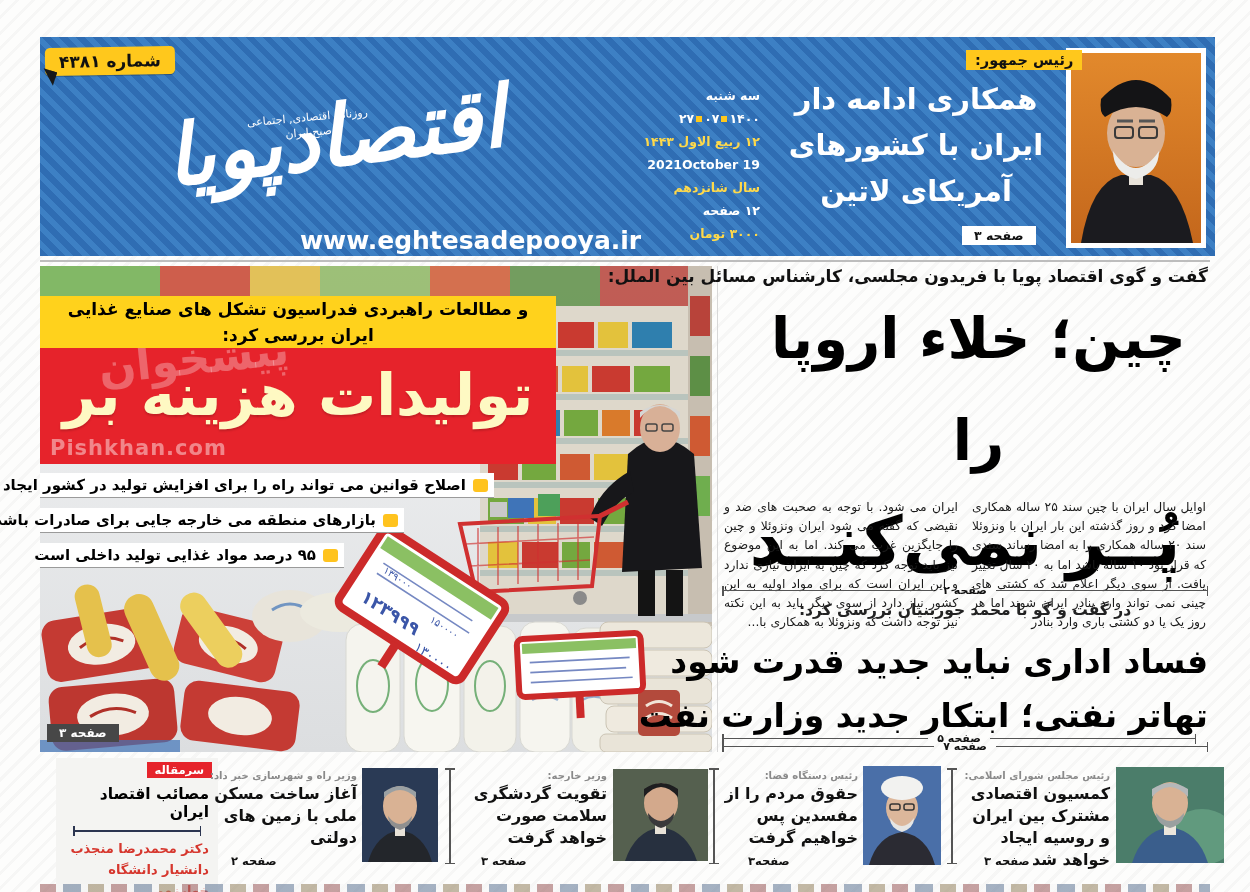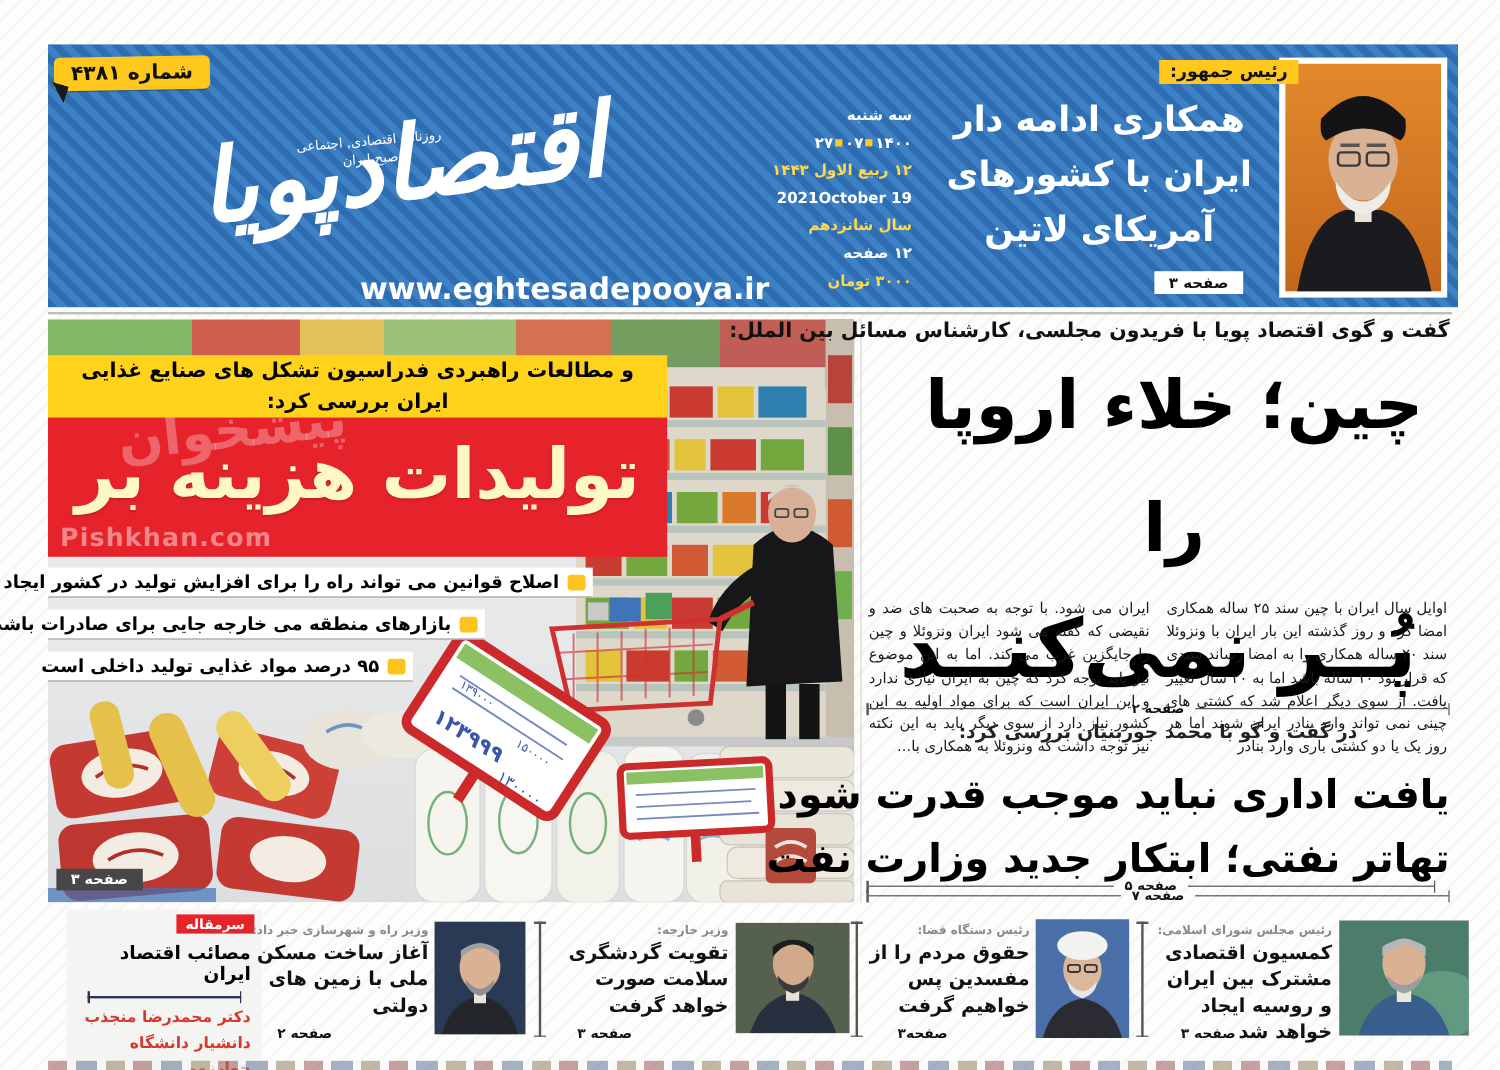--- a/index.html
+++ b/index.html
@@ -369,21 +369,21 @@
   <div class="abs body-col col-l fa">ایران می شود. با توجه به صحبت های ضد و نقیضی که گفته می شود ایران ونزوئلا و چین را جایگزین غرب می کند. اما به این موضوع نیز باید توجه کرد که چین به ایران نیازی ندارد و این ایران است که برای مواد اولیه به این کشور نیاز دارد از سوی دیگر باید به این نکته نیز توجه داشت که ونزوئلا به همکاری با...</div>
   <div class="abs pgdiv d-china">
     <span class="ln"></span>
     <span class="lbl fa">صفحه ۲</span>
     <span class="ln"></span>
   </div>
 
   <div class="abs admin-kicker fa">
     <div>در گفت و گو با محمد جوربنیان بررسی کرد:</div>
   </div>
-  <div class="abs hl2 h-admin fa">یافت اداری نباید موجب قدرت شود</div>
+  <div class="abs hl2 h-admin fa">فساد اداری نباید جدید قدرت شود</div>
   <div class="abs pgdiv d-admin">
     <span class="ln"></span>
     <span class="lbl fa">صفحه ۵</span>
     <span class="ln"></span>
   </div>
   <div class="abs hl2 h-oil fa">تهاتر نفتی؛ ابتکار جدید وزارت نفت</div>
   <div class="abs pgdiv d-oil">
     <span class="ln"></span>
     <span class="lbl fa">صفحه ۷</span>
     <span class="ln"></span>

